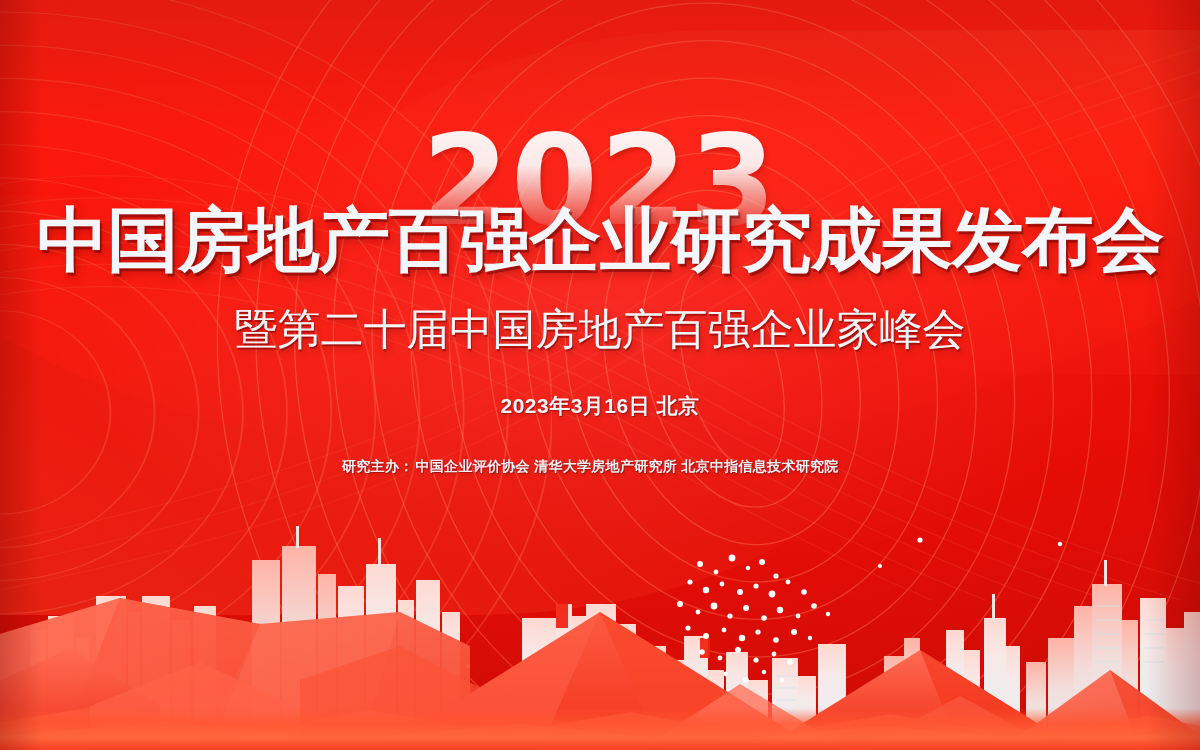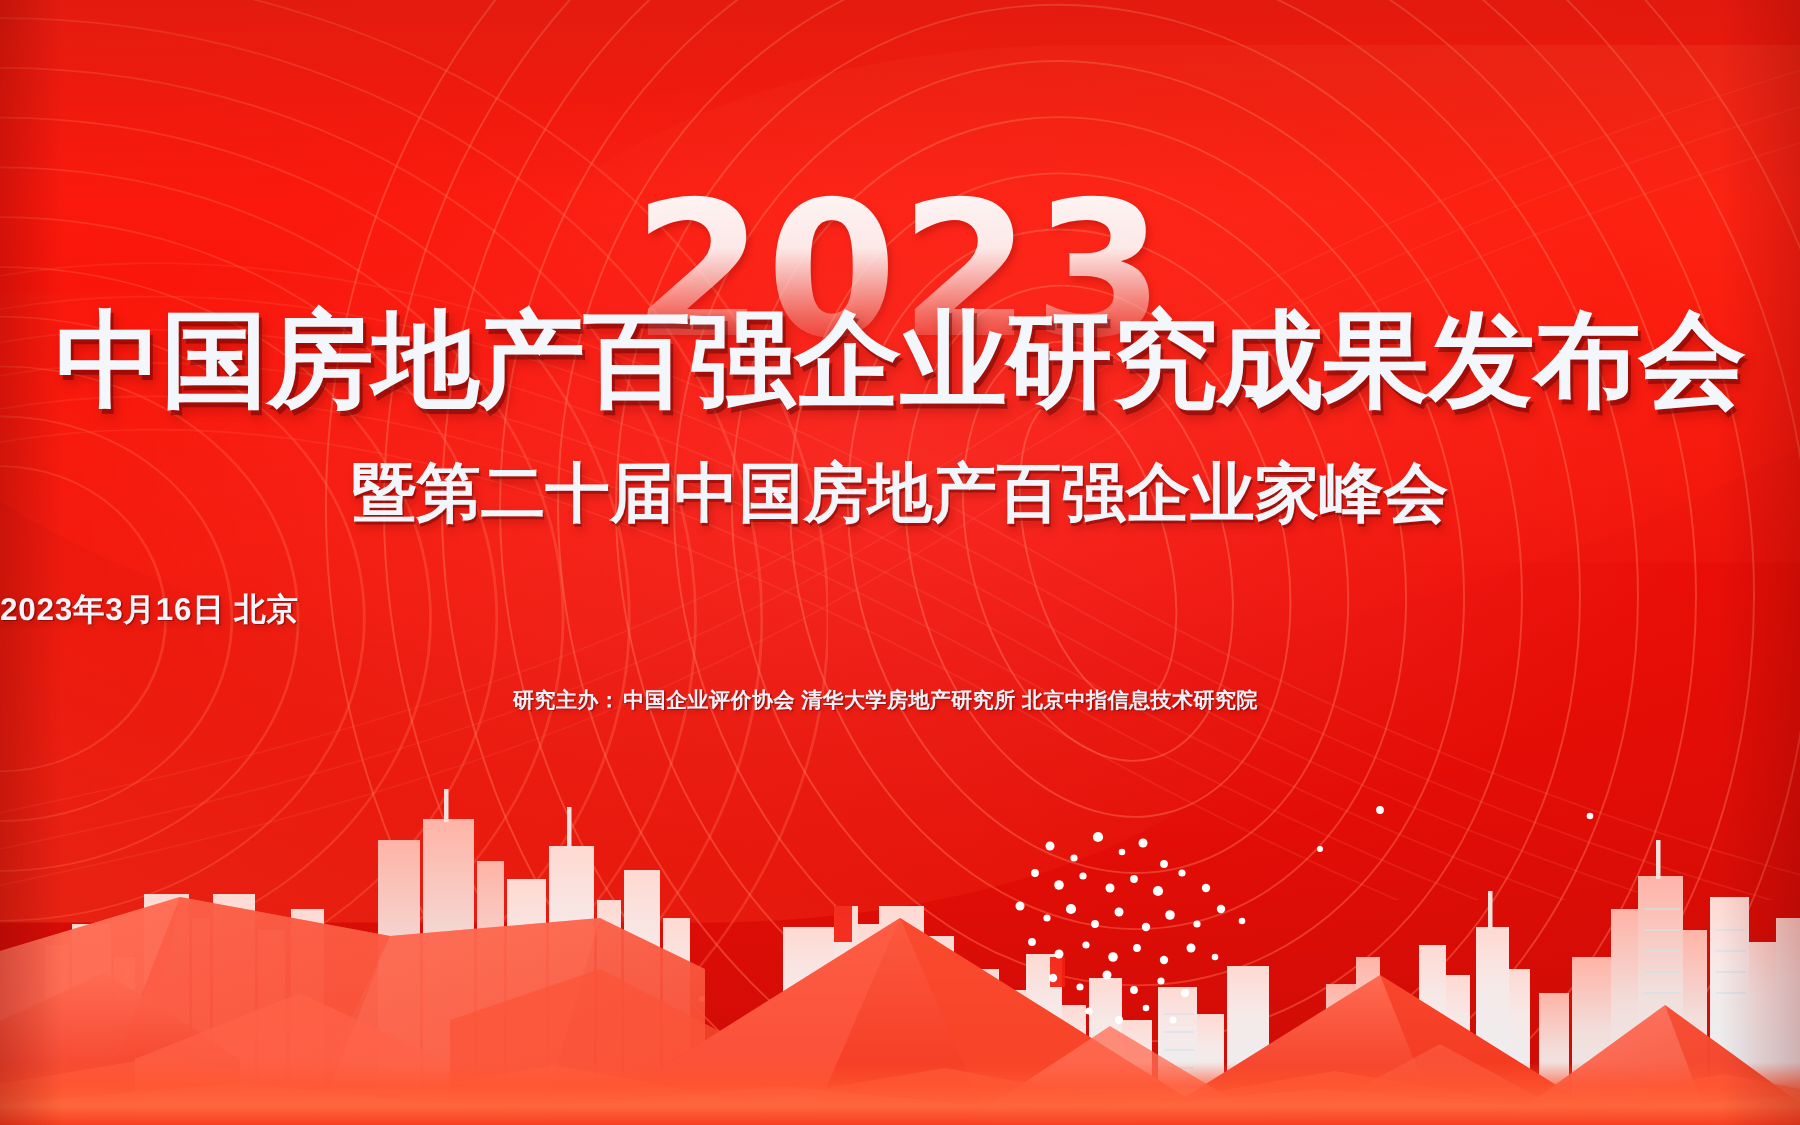--- a/index.html
+++ b/index.html
@@ -108,32 +108,33 @@
        2px 3px 0 rgba(88,0,0,.45),
        3px 5px 8px rgba(90,0,0,.30);
     white-space:nowrap;
     transform:scaleX(1.02);
   }
 
   .title-sub {
     position:absolute; left:0; right:0; top:308px;
     text-align:center;
     font-size:43px;
-    font-weight:bold;
+    font-weight:normal;
     letter-spacing:0px;
     line-height:1;
     color:#f2f5fa;
     text-shadow:
        1px 2px 0 rgba(88,0,0,.42),
        2px 4px 6px rgba(90,0,0,.28);
     white-space:nowrap;
   }
 
   .title-date {
     position:absolute; left:0; right:0; top:392px;
+    text-align:center;
     font-size:21px;
     font-weight:bold;
     color:#f3f5fa;
     letter-spacing:.5px;
     text-shadow:1px 1px 0 rgba(88,0,0,.40), 1px 2px 4px rgba(80,0,0,.25);
   }
 
   .credits {
     position:absolute; left:342px; top:458px;
     display:flex; flex-direction:column; gap:9px;

